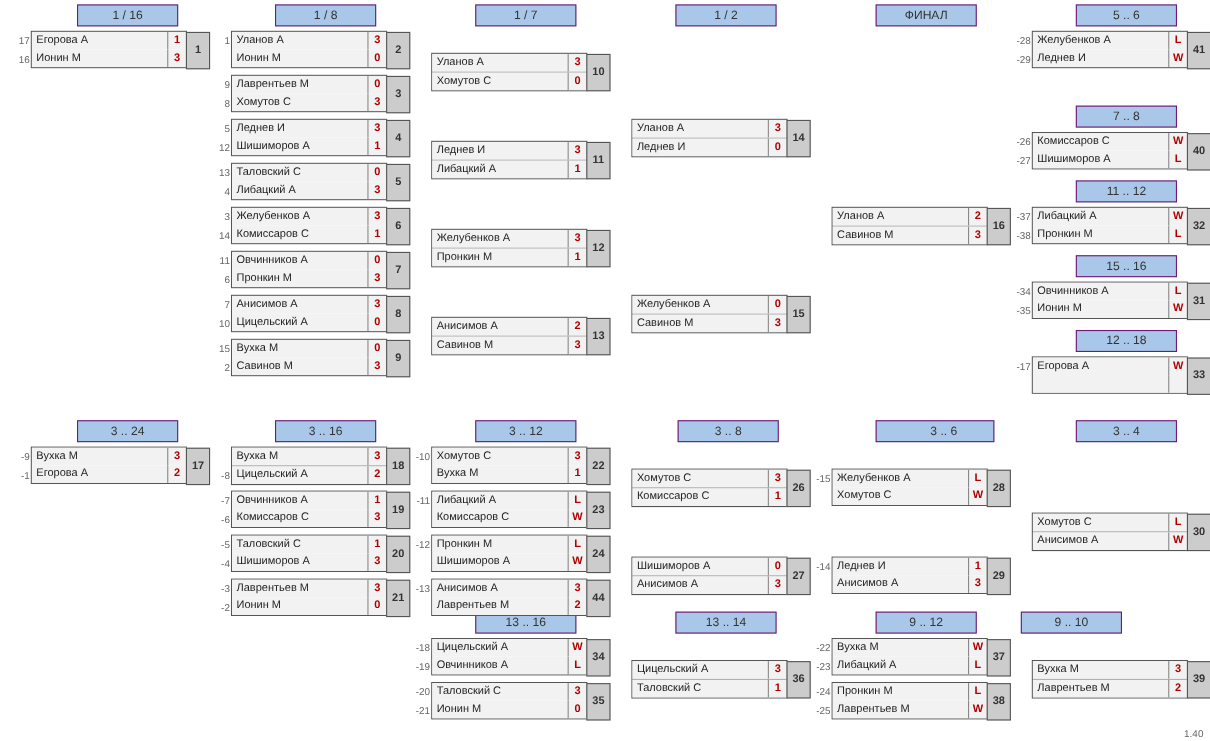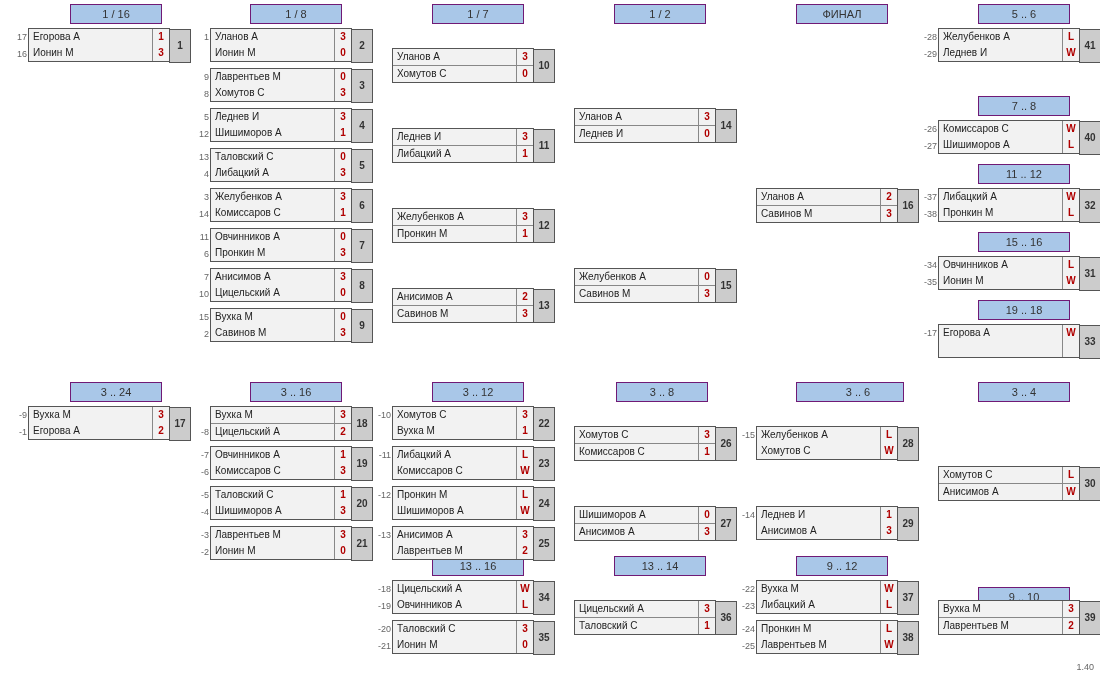--- a/index.html
+++ b/index.html
@@ -25,31 +25,31 @@
 <div class="canvas" id="canvas">
     <div class="hdr" style="left: 70px; top: 4px;">1 / 16</div>
     <div class="hdr" style="left: 250px; top: 4px;">1 / 8</div>
     <div class="hdr" style="left: 432px; top: 4px;">1 / 7</div>
     <div class="hdr" style="left: 614px; top: 4px;">1 / 2</div>
     <div class="hdr" style="left: 796px; top: 4px;">ФИНАЛ</div>
     <div class="hdr" style="left: 978px; top: 4px;">5 .. 6</div>
     <div class="hdr" style="left: 978px; top: 96px;">7 .. 8</div>
     <div class="hdr" style="left: 978px; top: 164px;">11 .. 12</div>
     <div class="hdr" style="left: 978px; top: 232px;">15 .. 16</div>
-    <div class="hdr" style="left: 978px; top: 300px;">19 .. 18</div>
+    <div class="hdr" style="left: 978px; top: 300px;">12 .. 18</div>
     <div class="hdr" style="left: 70px; top: 382px;">3 .. 24</div>
     <div class="hdr" style="left: 250px; top: 382px;">3 .. 16</div>
     <div class="hdr" style="left: 432px; top: 382px;">3 .. 12</div>
     <div class="hdr" style="left: 616px; top: 382px;">3 .. 8</div>
     <div class="hdr" style="left: 796px; top: 382px; padding-left: 16px;">3 .. 6</div>
     <div class="hdr" style="left: 978px; top: 382px;">3 .. 4</div>
     <div class="hdr" style="left: 432px; top: 556px;">13 .. 16</div>
     <div class="hdr" style="left: 614px; top: 556px;">13 .. 14</div>
     <div class="hdr" style="left: 796px; top: 556px;">9 .. 12</div>
-    <div class="hdr" style="left: 978px; top: 556px; margin-top: 31px;">9 .. 10</div>
+    <div class="hdr" style="left: 928px; top: 556px;">9 .. 10</div>
     <div class="match" style="left: 28px; top: 28px;">
       <div class="row">
         <div class="name">Егорова А</div>
         <div class="sc">1</div>
       </div>
       <div class="seed s0">17</div>
       <div class="row">
         <div class="name">Ионин М</div>
         <div class="sc">3</div>
       </div>
@@ -403,21 +403,21 @@
     <div class="match" style="left: 392px; top: 526px;">
       <div class="row">
         <div class="name">Анисимов А</div>
         <div class="sc">3</div>
       </div>
       <div class="seed s0">-13</div>
       <div class="row">
         <div class="name">Лаврентьев М</div>
         <div class="sc">2</div>
       </div>
-      <div class="num">25</div>
+      <div class="num">44</div>
     </div>
     <div class="match" style="left: 574px; top: 426px;">
       <div class="row">
         <div class="name">Хомутов С</div>
         <div class="sc">3</div>
       </div>
       <div class="row">
         <div class="name">Комиссаров С</div>
         <div class="sc">1</div>
       </div>

